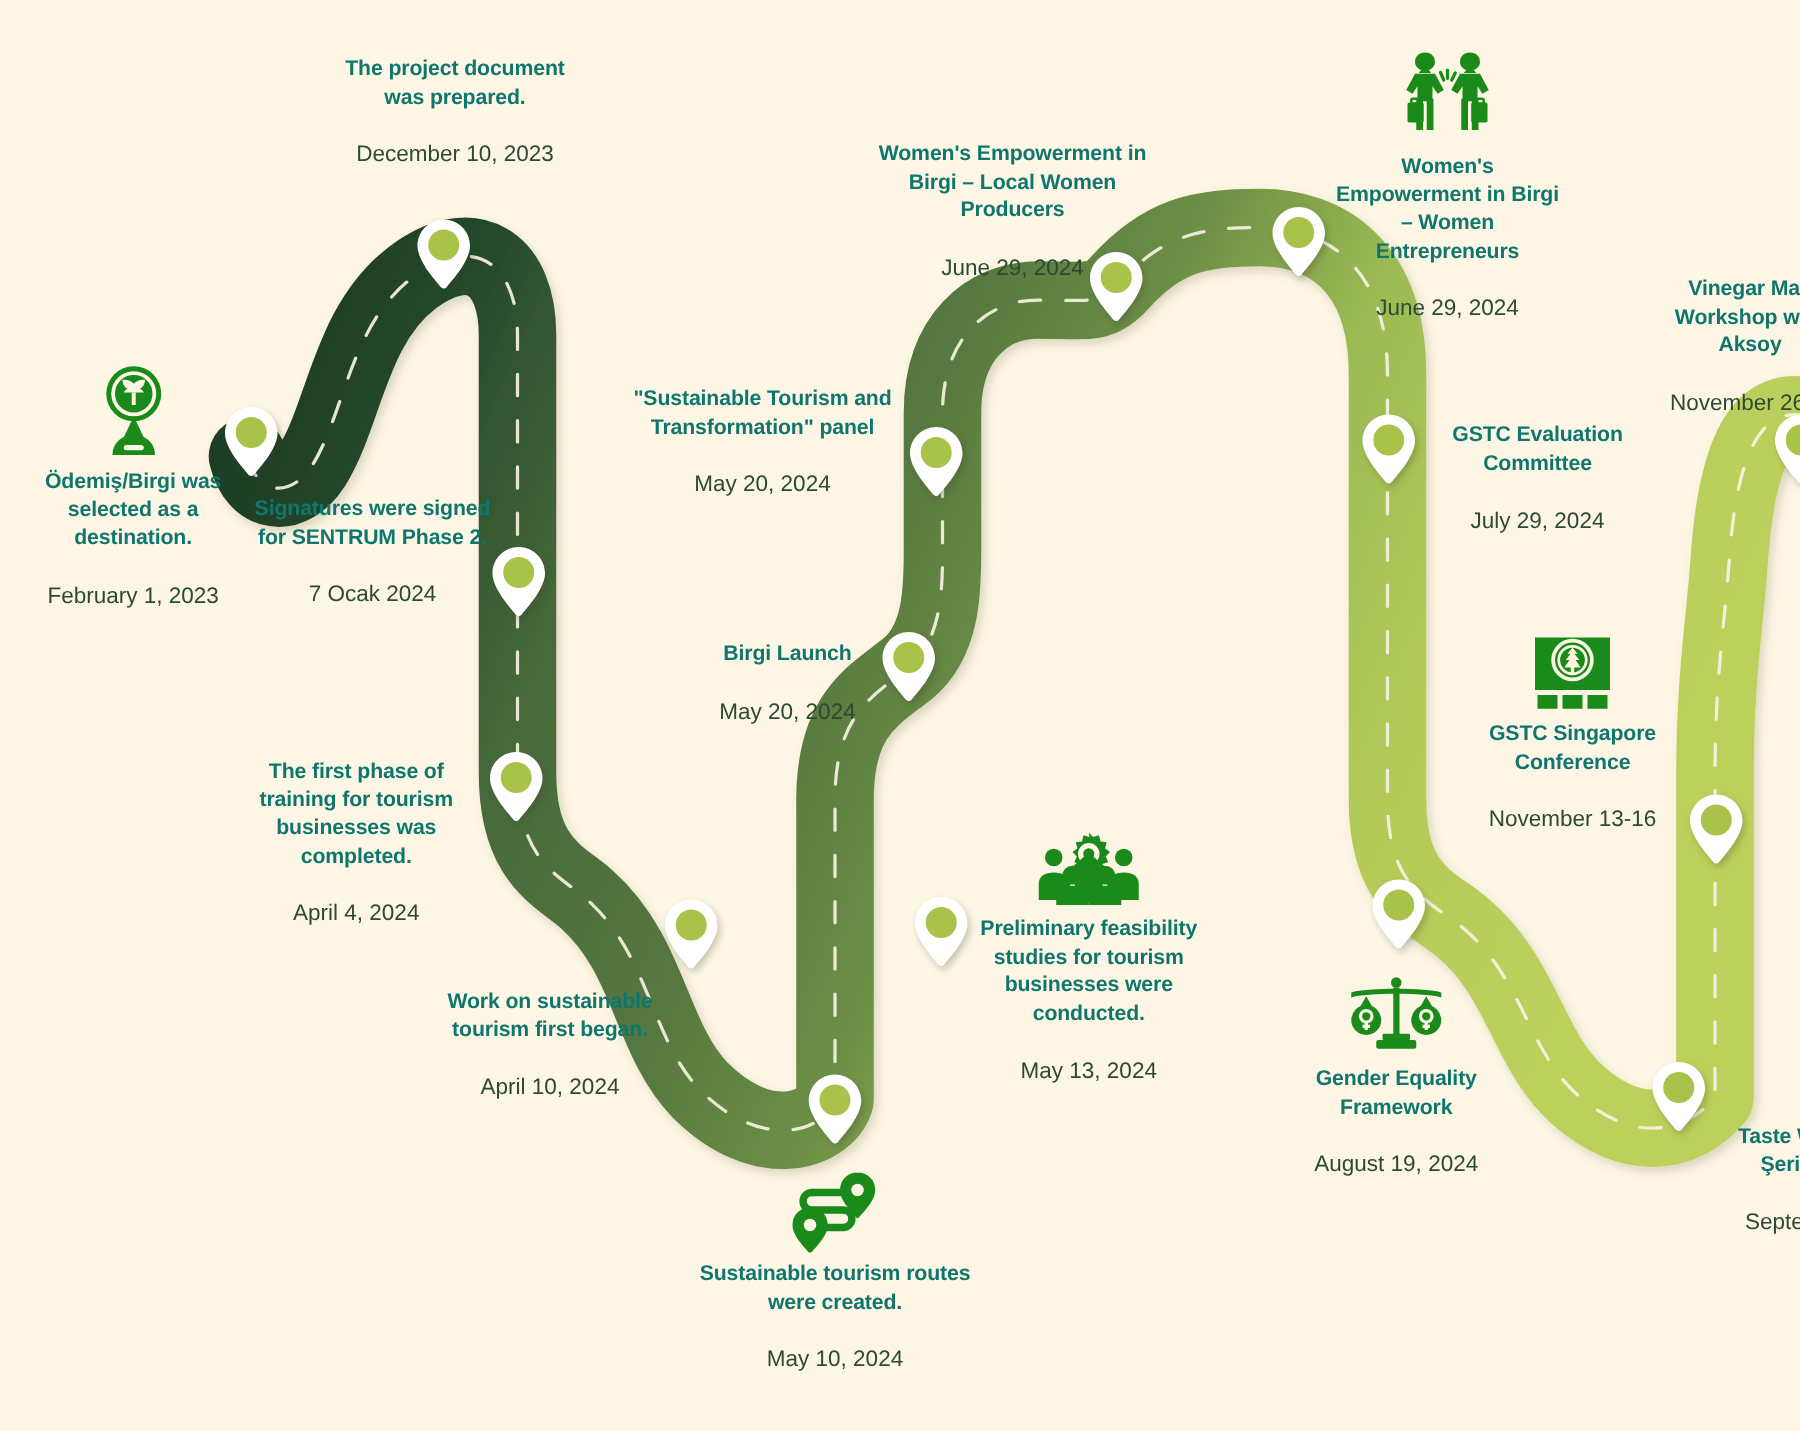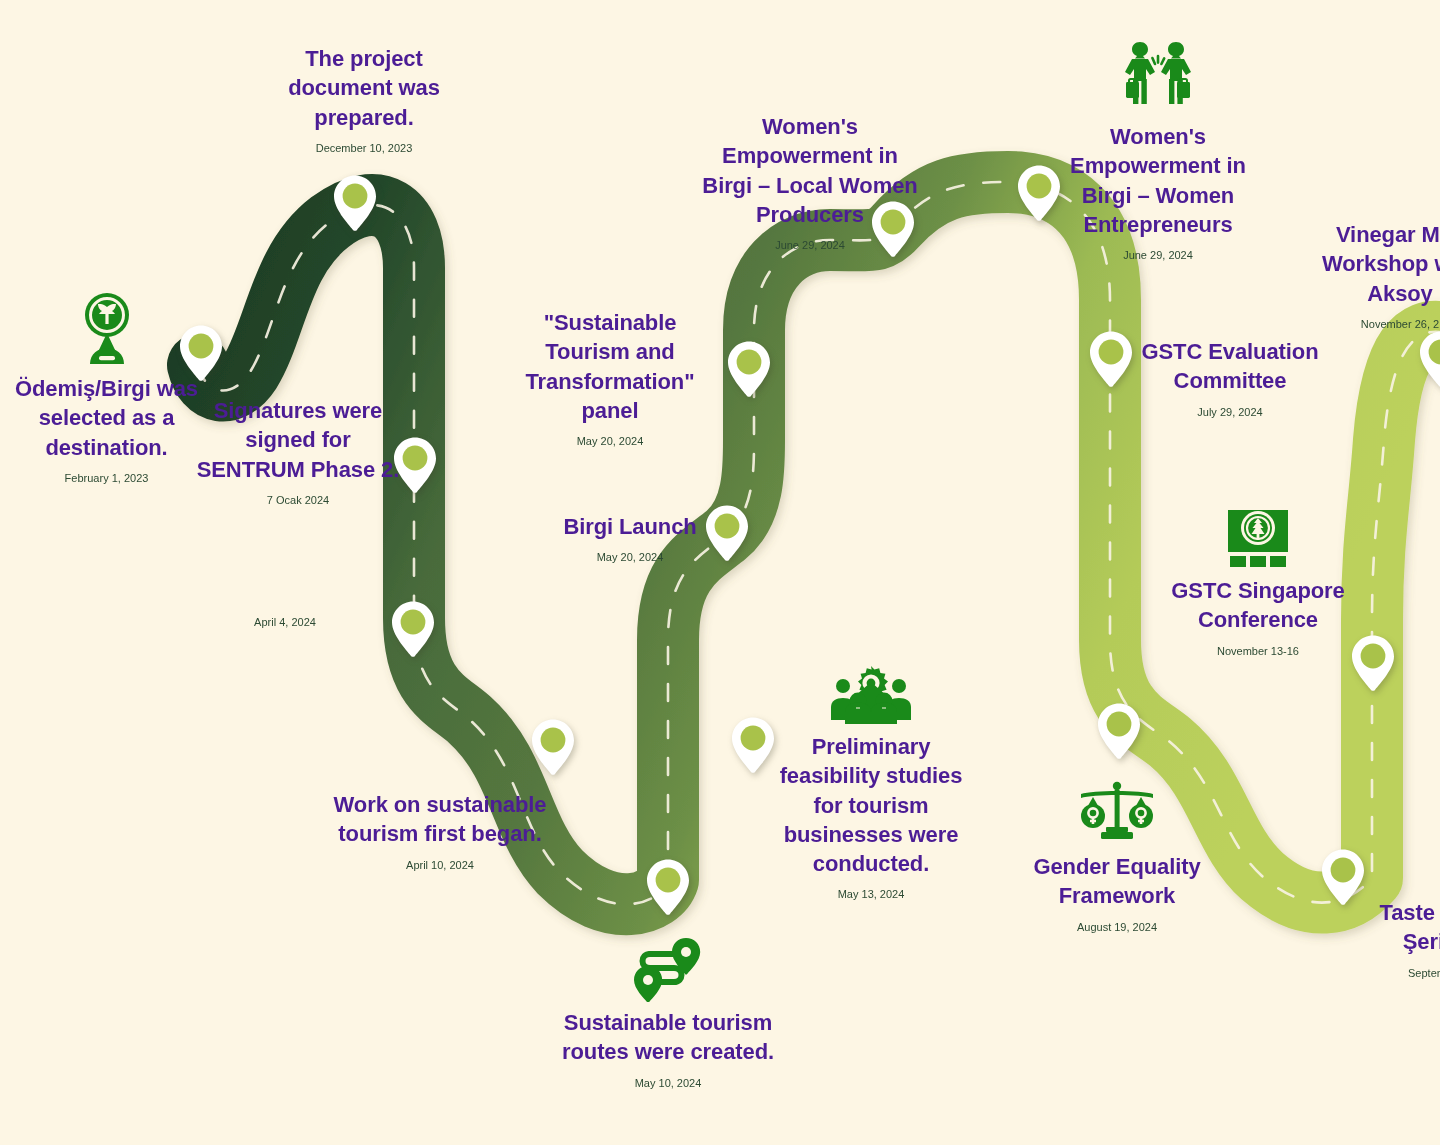--- a/index.html
+++ b/index.html
@@ -11,31 +11,31 @@
     overflow:hidden;
     position:relative;
   }
   #stage{position:relative;width:1440px;height:1145px;overflow:hidden;}
   #road-svg{position:absolute;left:0;top:0;width:1440px;height:1145px;}
 
   
   .milestone{position:absolute;text-align:center;}
   .m-title{
     font-weight:bold;
-    font-size:22px;
+    font-size:17px;
     line-height:1.33;
-    color:#4c1d95;
+    color:#0f766e;
     letter-spacing:-0.1px;
     margin:0;
   }
   .m-date{
-    font-size:11px;
+    font-size:18px;
     line-height:1.4;
     color:#2c4a33;
-    margin-top:9px;
+    margin-top:22px;
   }
   .icon-wrap{display:flex;justify-content:center;align-items:flex-end;margin-bottom:6px;}
 
   
   .pin{
     position:absolute;
     width:46px;height:58px;
     filter:drop-shadow(2px 3px 3px rgba(60,60,40,0.28));
   }
   .pin svg{display:block;width:46px;height:58px;}
@@ -230,20 +230,21 @@
     <p class="m-title">The project document was prepared.</p>
     <p class="m-date">December 10, 2023</p>
   </div>
 
   <div class="milestone" style="left:192px;top:396px;width:212px;">
     <p class="m-title">Signatures were signed for SENTRUM Phase 2.</p>
     <p class="m-date">7 Ocak 2024</p>
   </div>
 
   <div class="milestone" style="left:182px;top:606px;width:206px;">
+    <p class="m-title">The first phase of training for tourism businesses was completed.</p>
     <p class="m-date">April 4, 2024</p>
   </div>
 
   <div class="milestone" style="left:330px;top:790px;width:220px;">
     <p class="m-title">Work on sustainable tourism first began.</p>
     <p class="m-date">April 10, 2024</p>
   </div>
 
   <div class="milestone" style="left:556px;top:932px;width:224px;">
     <div class="icon-wrap">

